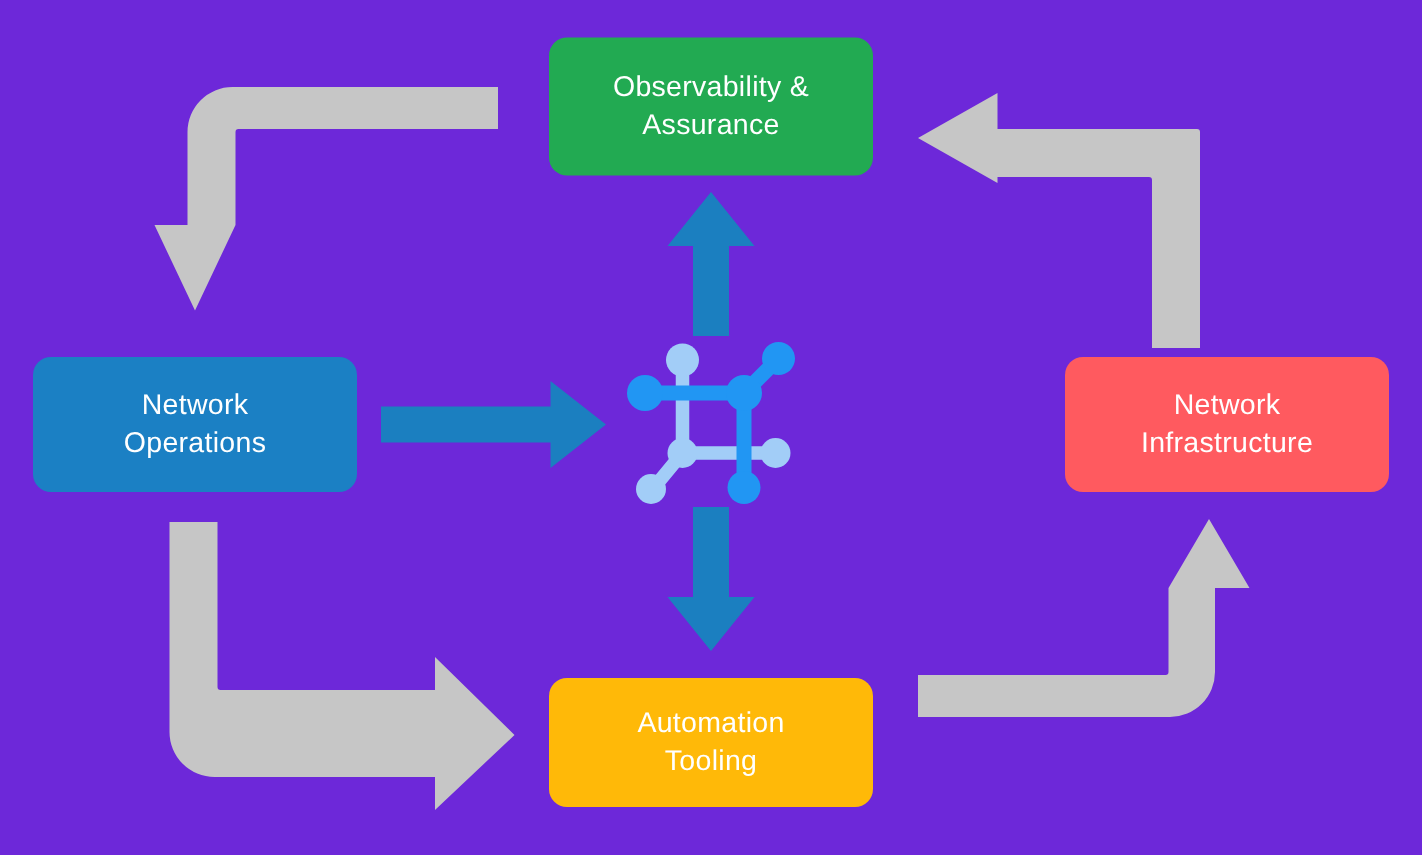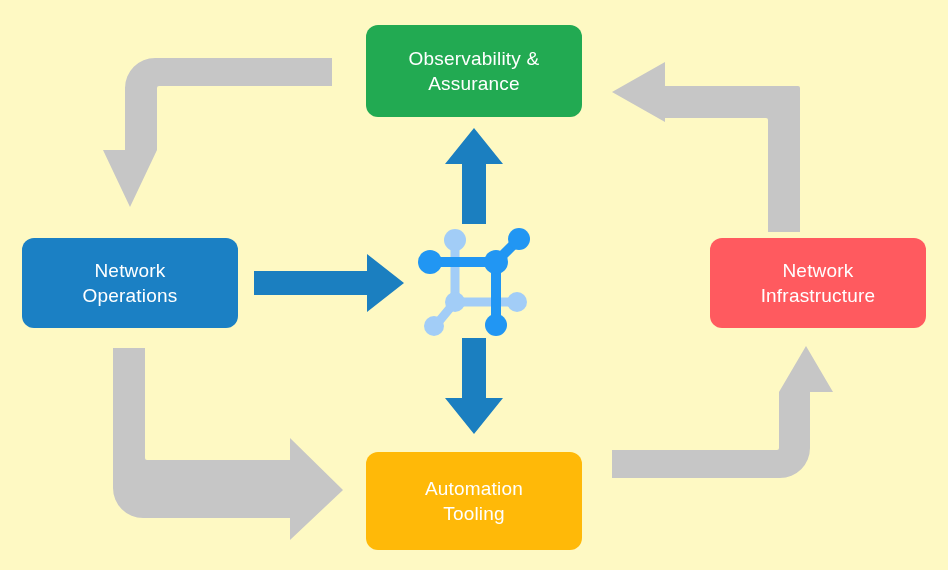--- a/index.html
+++ b/index.html
@@ -8,21 +8,21 @@
     padding: 0;
     background: #000000;
   }
   body {
     font-family: "Liberation Sans", sans-serif;
   }
   #canvas {
     position: relative;
     width: 948px;
     height: 570px;
-    background: #fef9c3;
+    background: #6d28d9;
     overflow: hidden;
   }
   .node-box {
     position: absolute;
     border-radius: 12px;
     display: flex;
     align-items: center;
     justify-content: center;
     text-align: center;
     color: #ffffff;
@@ -36,21 +36,21 @@
   #box-observability {
     left: 366px;  top: 25px;  width: 216px; height: 92px;
   }
   #box-operations {
     left: 22px;   top: 238px; width: 216px; height: 90px;
   }
   #box-infrastructure {
     left: 710px;  top: 238px; width: 216px; height: 90px;
   }
   #box-automation {
-    left: 366px;  top: 452px; width: 216px; height: 98px;
+    left: 366px;  top: 452px; width: 216px; height: 86px;
   }
   .svg-layer {
     position: absolute;
     left: 0; top: 0;
     width: 948px;
     height: 570px;
     pointer-events: none;
   }
   .hub-icon {
     position: absolute;

